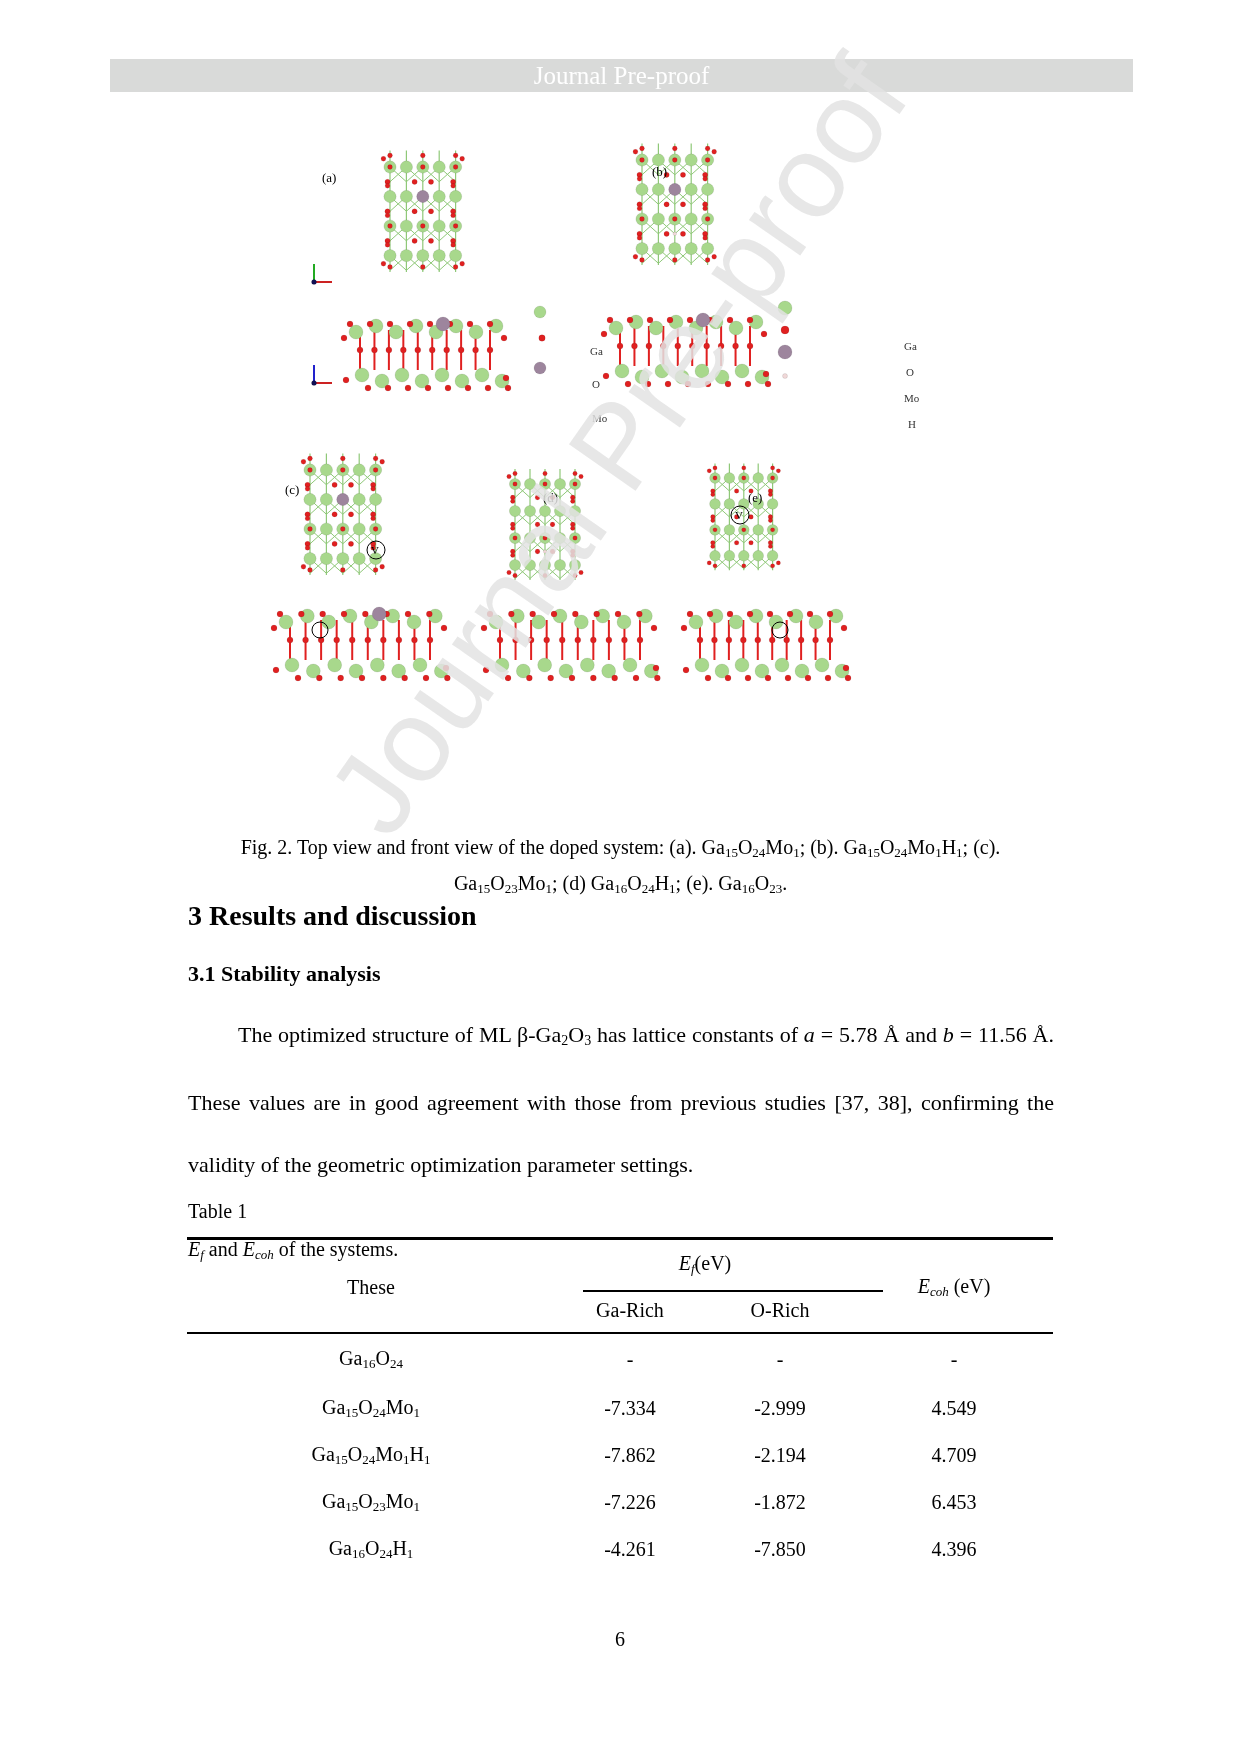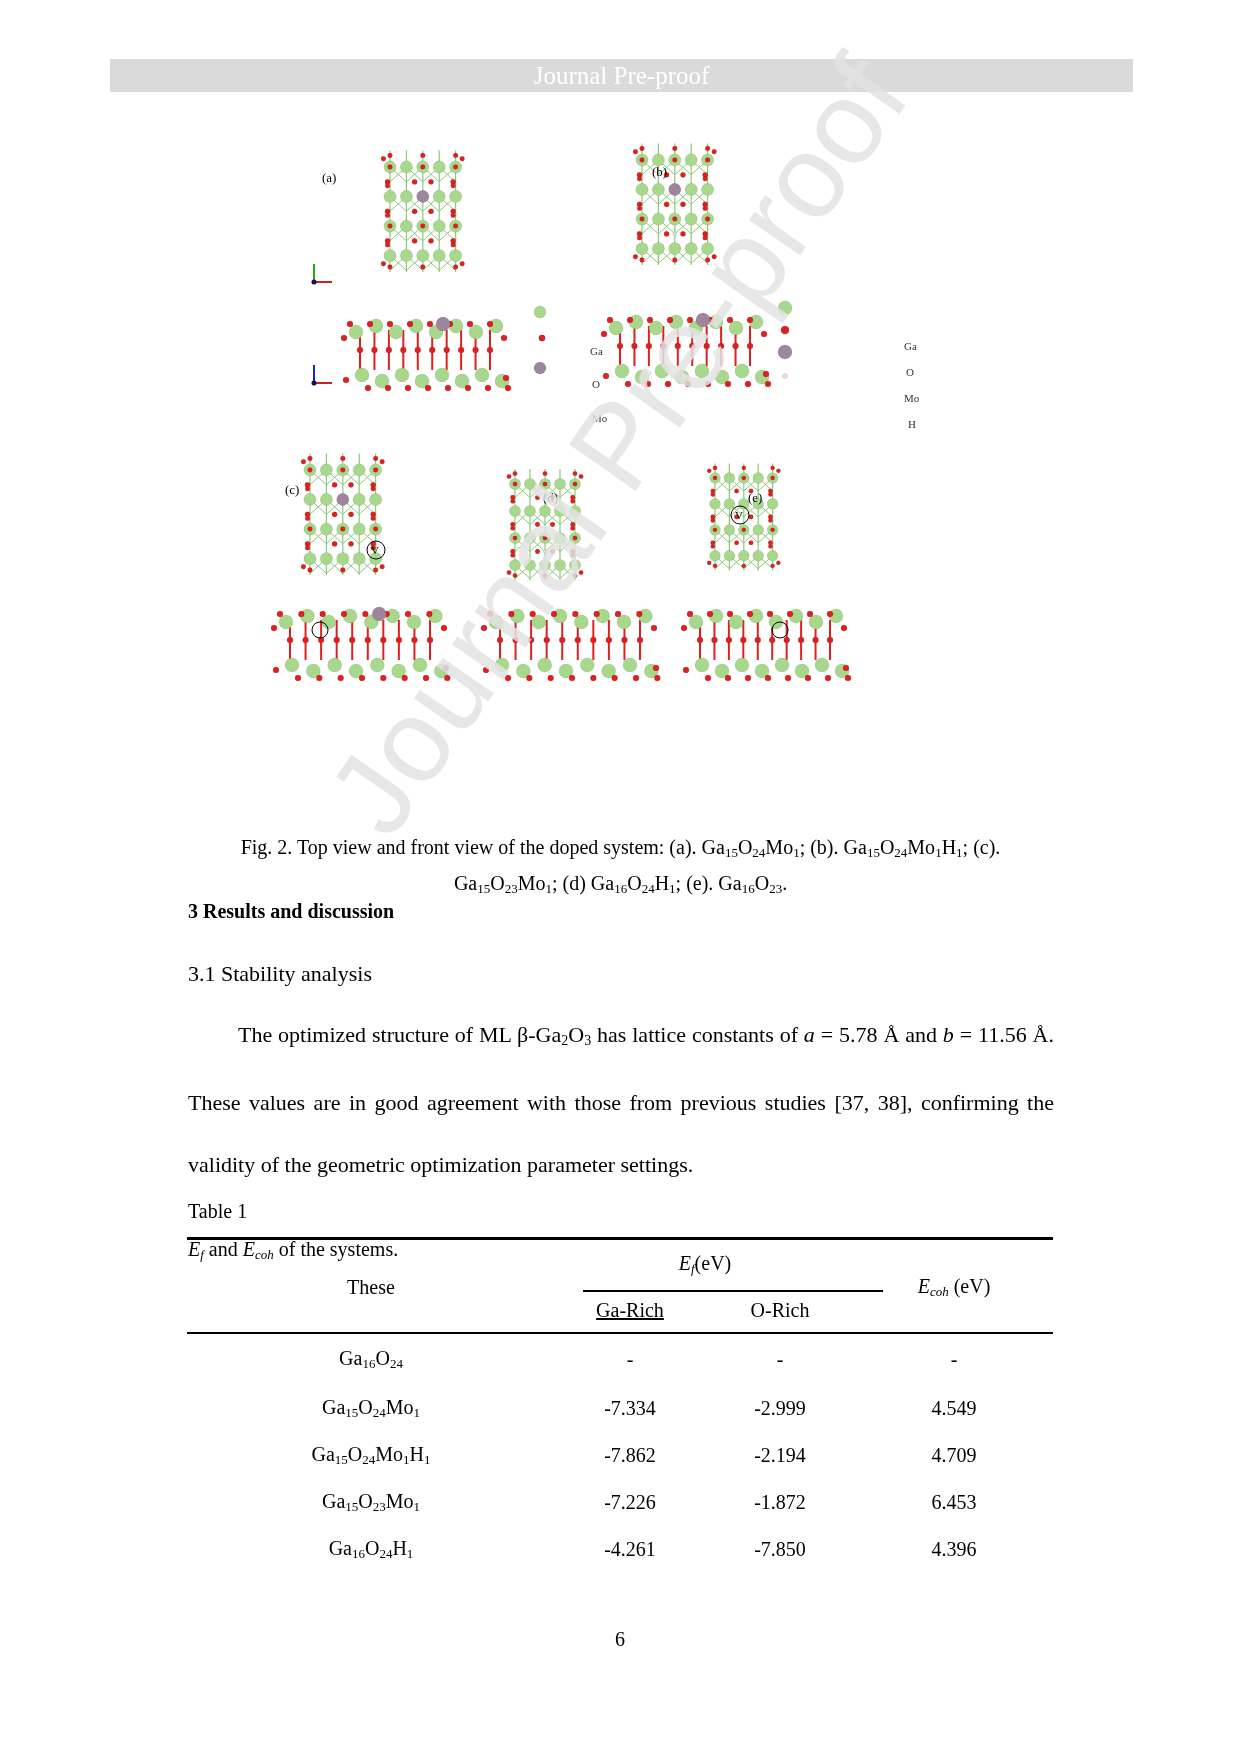--- a/index.html
+++ b/index.html
@@ -1,22 +1,22 @@
 <!DOCTYPE html>
 <html><head>
 <meta charset="utf-8">
 <style>
   html,body{margin:0;padding:0;background:#fff;}
   body{width:1241px;height:1754px;position:relative;overflow:hidden;font-family:"Liberation Serif","DejaVu Serif",serif;color:#000;}
   .abs{position:absolute;}
   .hdr{left:110px;top:59px;width:1023px;height:33px;background:#d9dad9;color:#fff;font-size:25px;text-align:center;line-height:33px;}
   .watermark{left:300px;top:780px;font-family:"Liberation Sans","DejaVu Sans",sans-serif;font-size:118px;color:#e3e3e3;transform:rotate(-55deg);transform-origin:0 0;white-space:nowrap;pointer-events:none;opacity:0.85;}
   .caption{left:160px;width:921px;text-align:center;font-size:20px;line-height:30px;}
-  .h1{left:188px;top:900px;font-size:20px;font-weight:bold;}
-  .h2{left:188px;top:961px;font-size:22px;font-weight:normal;}
+  .h1{left:188px;top:900px;font-size:28px;font-weight:bold;}
+  .h2{left:188px;top:961px;font-size:22px;font-weight:bold;}
   .para{left:188px;top:1004px;width:866px;font-size:22px;line-height:62px;text-align:justify;}
   .para .ind{display:inline-block;width:50px;}
   .tlabel{left:188px;top:1200px;font-size:20px;}
   .tcap{left:188px;top:1238px;font-size:20px;}
   .rule{background:#000;left:187px;width:866px;}
   table.tbl{position:absolute;left:187px;top:1241px;width:866px;border-collapse:collapse;font-size:20px;}
   .tbl td{text-align:center;padding:0;margin-top:24px;}
   .sub{font-size:13px;vertical-align:-3px;}
   .pnum{left:600px;top:1628px;width:40px;text-align:center;font-size:20px;}
   .plabel{font-size:13px;position:absolute;}
@@ -823,21 +823,21 @@
 <div class="abs rule" style="top:1332px;height:2px;"></div>
 
 <table class="tbl">
   <tbody>
       <tr style="height:46px;">
     <td rowspan="2" style="width:368px;">These</td>
     <td colspan="2"><i>E<span class="sub">f</span></i><span>(eV)</span></td>
     <td rowspan="2"><i>E<span class="sub">coh</span></i><span> (eV)</span></td>
   </tr>
   <tr style="height:46px;">
-    <td style="width:150px;text-decoration:underline;">Ga-Rich</td>
+    <td style="width:150px;">Ga-Rich</td>
     <td style="width:150px;">O-Rich</td>
   </tr>
   <tr style="height:52px;">
     <td>Ga<span class="sub">16</span>O<span class="sub">24</span></td>
     <td>-</td>
     <td>-</td>
     <td>-</td>
   </tr>
   <tr style="height:47px;">
     <td>Ga<span class="sub">15</span>O<span class="sub">24</span>Mo<span class="sub">1</span></td>

